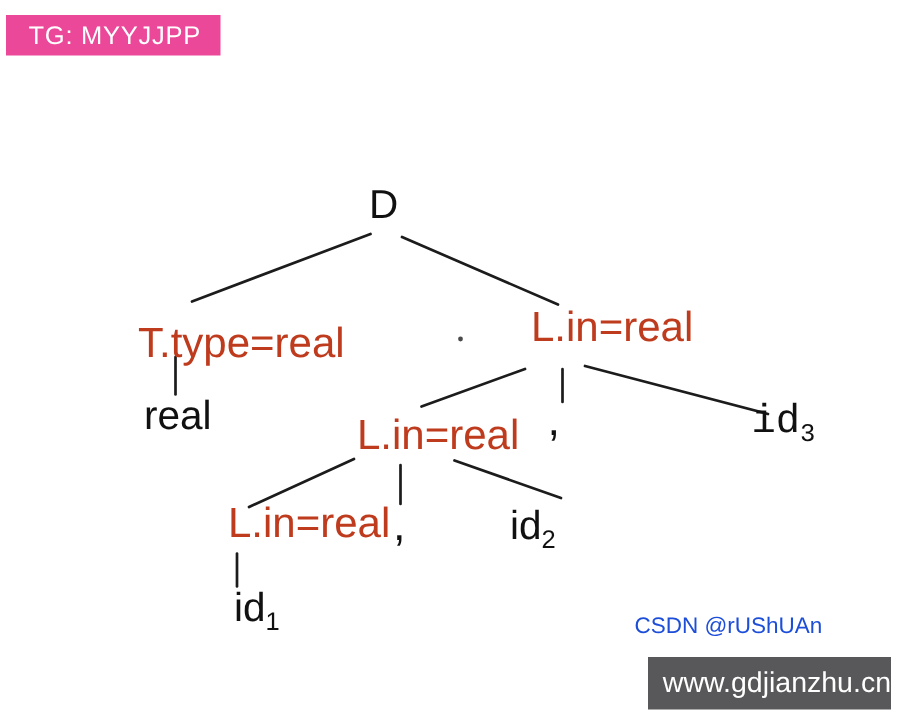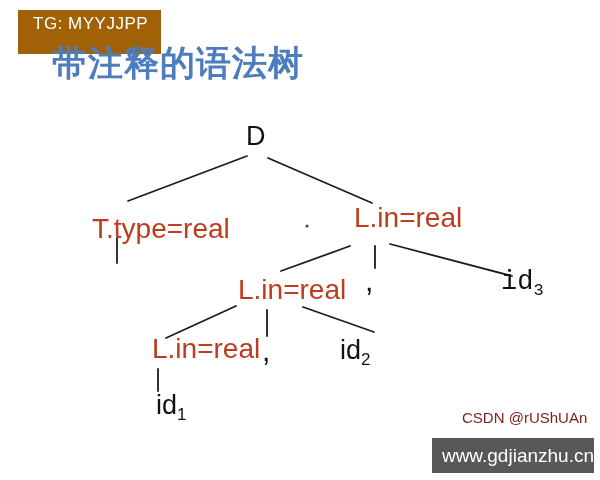--- a/index.html
+++ b/index.html
@@ -2,23 +2,23 @@
 <html><head>
 <meta charset="utf-8">
 <style>
   html,body{margin:0;padding:0;background:#fff;}
   .page{
     position:relative;width:600px;height:480px;background:#ffffff;overflow:hidden;
     font-family:"Liberation Sans","DejaVu Sans",sans-serif;
   }
   
   .tg-badge{
-    position:absolute;left:4px;top:10px;height:44px;
-    background:#a16207;color:#ffffff;font-size:17px;line-height:27px;
-    padding:0 13px 0 15px;letter-spacing:0.5px;white-space:nowrap;margin-left:14px;
+    position:absolute;left:4px;top:10px;height:27px;
+    background:#ec4899;color:#ffffff;font-size:17px;line-height:27px;
+    padding:0 13px 0 15px;letter-spacing:0.5px;white-space:nowrap;
   }
   
   .slide-title{
     position:absolute;left:52px;top:40px;
     color:#4e7dbd;font-size:35px;font-weight:600;letter-spacing:1px;white-space:nowrap;
   }
   
   .edges{position:absolute;left:0;top:0;width:600px;height:480px;pointer-events:none;}
   .edges line{stroke:#1c1c1c;stroke-width:1.8;stroke-linecap:round;}
   
@@ -35,55 +35,55 @@
   .n-lin-mid  {left:238px;top:274px;}
   .n-lin-low  {left:152px;top:333px;}
   .n-comma-top{left:365px;top:264px;}
   .n-comma-mid{left:262px;top:334px;}
   .n-id1      {left:144px;top:390px;margin-left:12px;}
   .n-id2      {left:340px;top:335px;}
   .n-id3      {left:501px;top:267px;font-family:Liberation Mono, monospace;}
   
   .csdn-mark{
     position:absolute;left:423px;top:409px;
-    color:#7f1d1d;font-size:15px;white-space:nowrap;margin-left:39px;
+    color:#1d4ed8;font-size:15px;white-space:nowrap;
   }
   .site-mark{
     position:absolute;left:432px;top:438px;width:162px;height:35px;
     background:#58585a;color:#ffffff;font-size:19px;line-height:35px;
     text-align:right;white-space:nowrap;
   }
 </style>
 </head>
 <body>
 
 <div class="page">
 
   <div class="tg-badge">TG: MYYJJPP</div>
 
-  <div class="slide-title">带注释的语法树</div>
 
   <svg class="edges" viewBox="0 0 600 480" xmlns="http://www.w3.org/2000/svg">
     <line x1="247" y1="156" x2="128" y2="201"></line>
     <line x1="268" y1="158" x2="372" y2="203"></line>
     <line x1="117" y1="238" x2="117" y2="263"></line>
     <line x1="350" y1="246" x2="281" y2="271"></line>
     <line x1="375" y1="246" x2="375" y2="268"></line>
     <line x1="390" y1="244" x2="512" y2="276"></line>
     <line x1="236" y1="306" x2="166" y2="338"></line>
     <line x1="267" y1="310" x2="267" y2="336"></line>
     <line x1="303" y1="307" x2="374" y2="332"></line>
     <line x1="158" y1="369" x2="158" y2="391"></line>
     <circle cx="307" cy="226" r="1.6" fill="#4a4a4a"></circle>
   </svg>
 
   <div class="node nt n-d">D</div>
 
   <div class="node ann n-ttype">T.type=real</div>
 
+  <div class="node leaf n-real">real</div>
 
   <div class="node ann n-lin-top">L.in=real</div>
 
   <div class="node ann n-lin-mid">L.in=real</div>
 
   <div class="node ann n-lin-low">L.in=real</div>
 
   <div class="node comma n-comma-top">,</div>
 
   <div class="node comma n-comma-mid">,</div>

